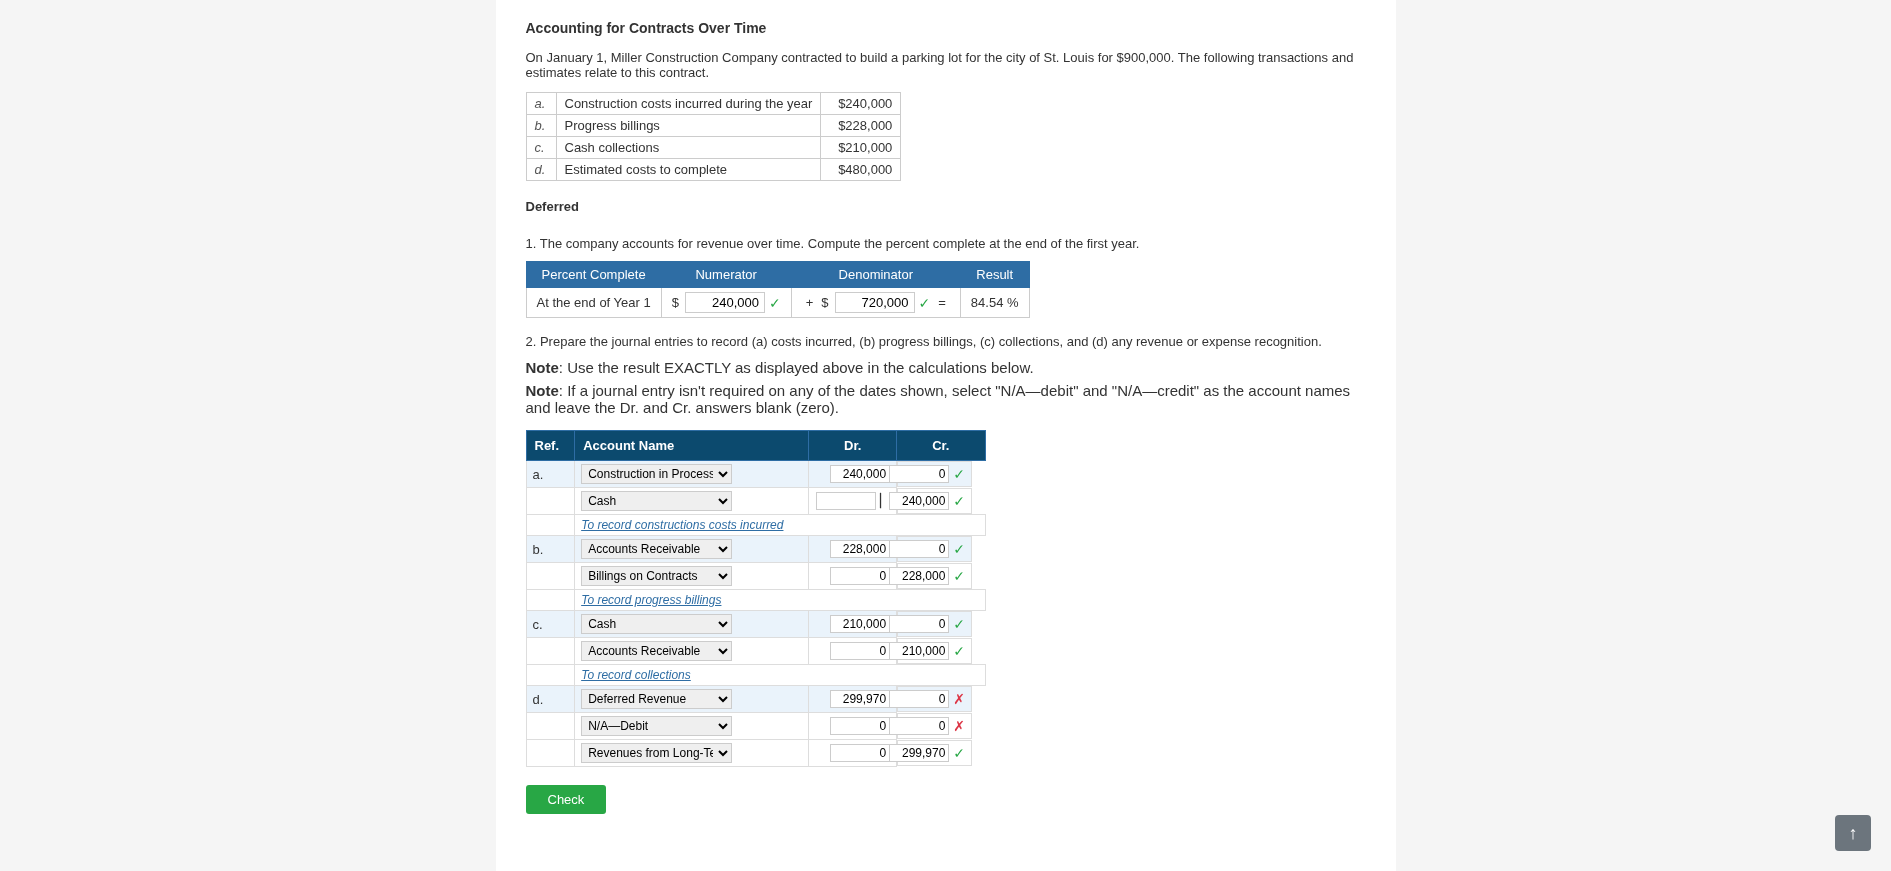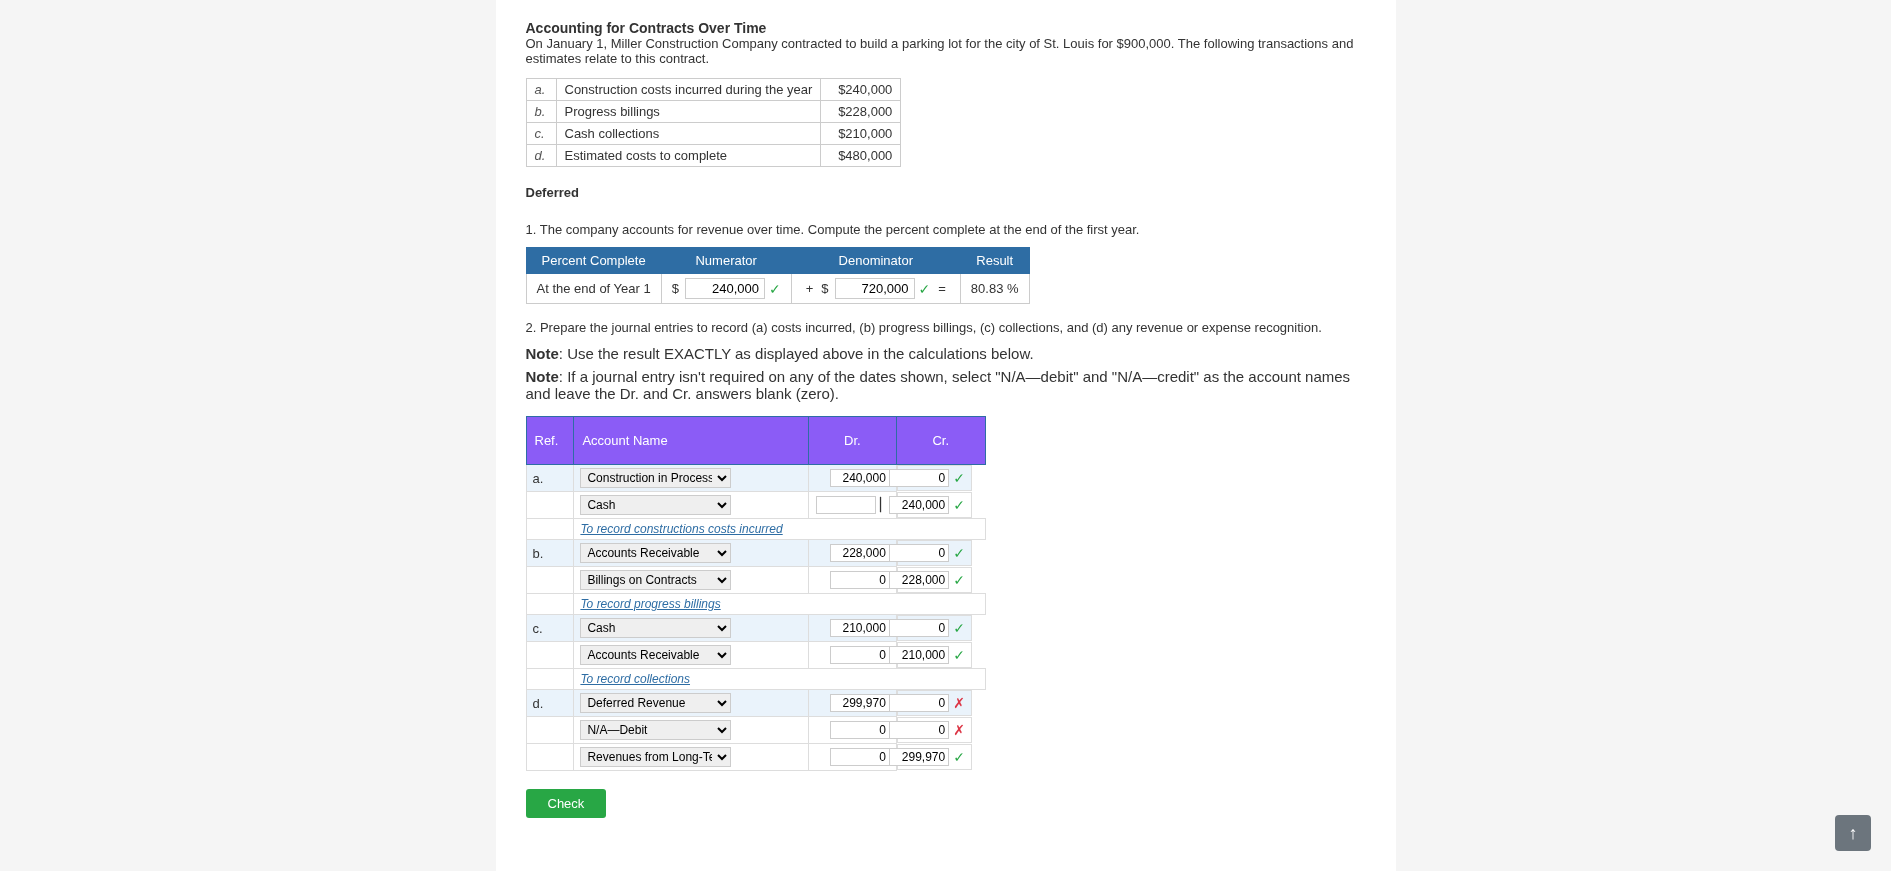--- a/index.html
+++ b/index.html
@@ -13,20 +13,21 @@
       background: #fff;
       max-width: 900px;
       margin: 0 auto;
       padding: 20px 30px 40px 30px;
       min-height: 871px;
       position: relative;
     }
     h2 {
       font-size: 14px;
       font-weight: bold;
+      margin-bottom: 14px;
     }
     .intro-text {
       margin-bottom: 12px;
       font-size: 13px;
     }
     .data-table {
       border-collapse: collapse;
       margin-bottom: 18px;
       font-size: 13px;
     }
@@ -102,26 +103,26 @@
       font-weight: bold;
     }
     .journal-table {
       border-collapse: collapse;
       width: 100%;
       max-width: 460px;
       margin-top: 14px;
       font-size: 13px;
     }
     .journal-table th {
-      background: #8b5cf6;
+      background: #0c4a6e;
       color: #fff;
-      padding: 16px 8px;
+      padding: 7px 8px;
       text-align: left;
       border: 1px solid #2e6da4;
-      font-weight: normal;
+      font-weight: bold;
     }
     .journal-table th.center {
       text-align: center;
     }
     .journal-table td {
       border: 1px solid #ddd;
       padding: 3px 6px;
       vertical-align: middle;
     }
     .journal-table tr.group-row td {
@@ -267,21 +268,21 @@
   </td>
   <td>
     <div class="input-cell">
       <span class="operator">+</span>
       <span class="dollar-sign">$</span>
       <input class="inline-input" value="720,000" readonly="" style="">
       <span class="check-green">✓</span>
       <span class="operator">=</span>
     </div>
   </td>
-  <td class="result-cell">80.83 %</td>
+  <td class="result-cell">84.54 %</td>
 </tr>
     </tbody>
   </table>
 
   <div class="separator"></div>
 
   <p class="question-text">2. Prepare the journal entries to record (a) costs incurred, (b) progress billings, (c) collections, and (d) any revenue or expense recognition.</p>
 
   <div class="q2-notes">
     <p class="note-text">

